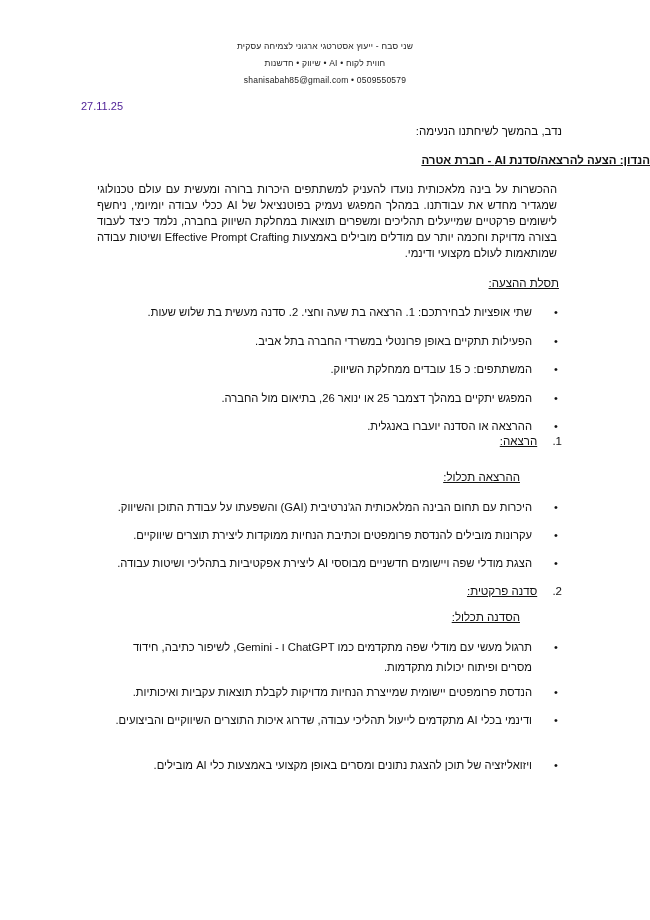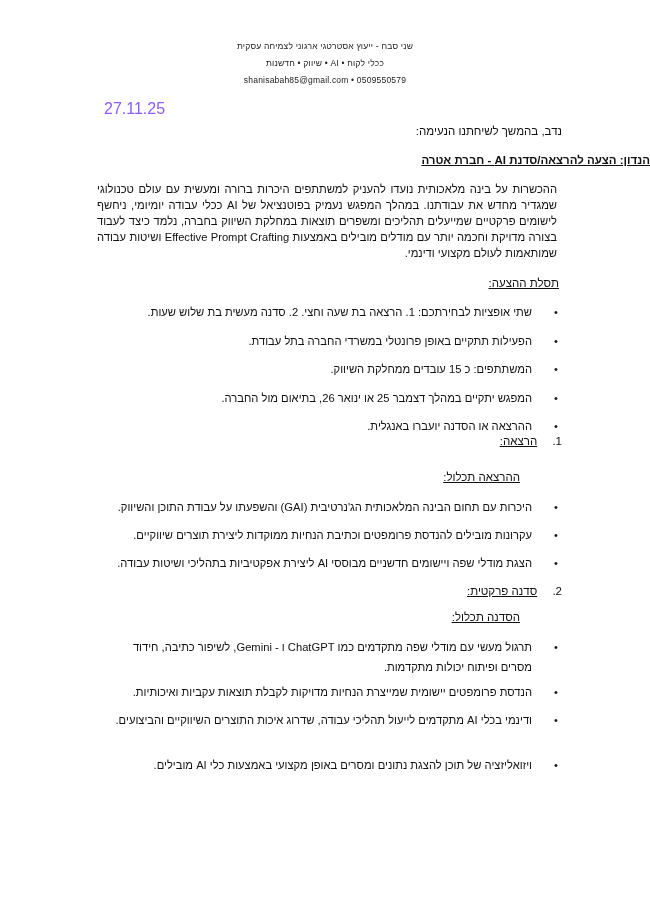--- a/index.html
+++ b/index.html
@@ -28,23 +28,23 @@
       direction: rtl;
       font-size: 8.5px;
       line-height: 17px;
       color: #222;
       letter-spacing: 0.2px;
     }
     .letterhead .contact { direction: ltr; }
     .date {
       position: absolute;
       top: 100px;
-      left: 104px;
-      font-size: 16px;
-      color: #8b5cf6;
+      left: 81px;
+      font-size: 11px;
+      color: #4c1d95;
     }
     .rtl {
       direction: rtl;
       text-align: right;
     }
     .greeting {
       position: absolute;
       top: 125px;
       right: 88px;
       font-size: 11.5px;
@@ -116,41 +116,41 @@
       text-decoration: underline;
     }
   </style>
 </head>
 <body>
 
 <div class="page">
 
   <div class="letterhead">
     <div>שני סבח - ייעוץ אסטרטגי ארגוני לצמיחה עסקית</div>
-    <div>ככלי לקוח • AI • שיווק • חדשנות</div>
+    <div>חווית לקוח • AI • שיווק • חדשנות</div>
     <div class="contact">shanisabah85@gmail.com • 0509550579</div>
   </div>
 
   <div class="date">27.11.25</div>
 
   <div class="greeting rtl">נדב, בהמשך לשיחתנו הנעימה:</div>
 
   <div class="subject">הנדון: הצעה להרצאה/סדנת AI - חברת אטרה</div>
 
   <div class="intro">ההכשרות על בינה מלאכותית נועדו להעניק למשתתפים היכרות ברורה ומעשית עם עולם טכנולוגי שמגדיר מחדש את עבודתנו. במהלך המפגש נעמיק בפוטנציאל של AI ככלי עבודה יומיומי, ניחשף לישומים פרקטיים שמייעלים תהליכים ומשפרים תוצאות במחלקת השיווק בחברה, נלמד כיצד לעבוד בצורה מדויקת וחכמה יותר עם מודלים מובילים באמצעות Effective Prompt Crafting ושיטות עבודה שמותאמות לעולם מקצועי ודינמי.</div>
 
   <div class="section-title" style="top:277px;">תסלת ההצעה:</div>
 
   <div class="bullet" style="top:302px; width:420px;">
     <span class="dot">•</span>
     <span class="text">שתי אופציות לבחירתכם: 1. הרצאה בת שעה וחצי. 2. סדנה מעשית בת שלוש שעות.</span>
   </div>
   <div class="bullet" style="top:331px; width:420px;">
     <span class="dot">•</span>
-    <span class="text">הפעילות תתקיים באופן פרונטלי במשרדי החברה בתל עבודת.</span>
+    <span class="text">הפעילות תתקיים באופן פרונטלי במשרדי החברה בתל אביב.</span>
   </div>
   <div class="bullet" style="top:359px; width:420px;">
     <span class="dot">•</span>
     <span class="text">המשתתפים: כ 15 עובדים ממחלקת השיווק.</span>
   </div>
   <div class="bullet" style="top:388px; width:420px;">
     <span class="dot">•</span>
     <span class="text">המפגש יתקיים במהלך דצמבר 25 או ינואר 26, בתיאום מול החברה.</span>
   </div>
   <div class="bullet" style="top:416px; width:420px;">

